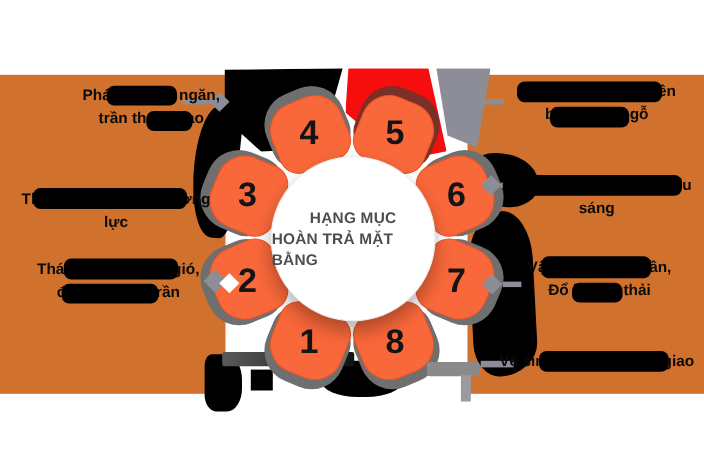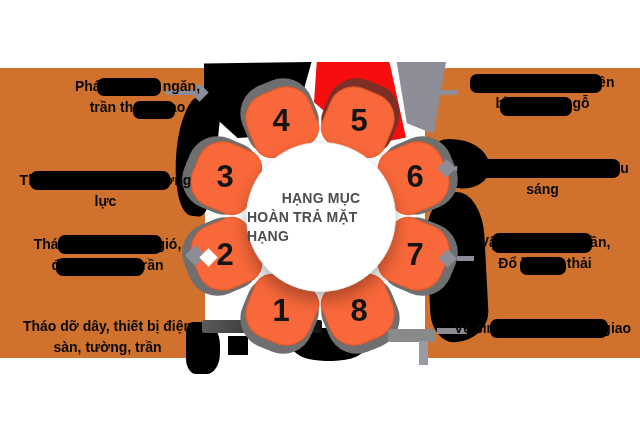--- a/index.html
+++ b/index.html
@@ -117,38 +117,34 @@
       <span class="face"></span>
       <span class="num">7</span>
     </div>
     <div class="petal" style="left:325.4px;top:279.2px;--a:157.5deg">
       <span class="rim"></span>
       <span class="face"></span>
       <span class="num">8</span>
     </div>
     <div id="hub">
       <span>HẠNG MỤC</span>
-      <span>HOÀN TRẢ MẶT HẠNG</span>
+      <span>HOÀN TRẢ MẶT BẰNG</span>
     </div>
   </div>
 
   <div class="lbl" style="left:40px;top:76px;width:195px;">
     <div>Phá dỡ vách ngăn,</div>
     <div>trần thạch cao</div>
   </div>
   <div class="lbl" style="left:8px;top:170px;width:195px;">
     <div>Tháo bỏ vách kính cường lực</div>
   </div>
   <div class="lbl" style="left:15px;top:234px;width:185px;">
     <div>Tháo dỡ hệ thống gió,</div>
     <div>điều hòa âm trần</div>
-  </div>
-  <div class="lbl" style="left:10px;top:316px;width:195px;">
-    <div>Tháo dỡ dây, thiết bị điện</div>
-    <div>sàn, tường, trần</div>
   </div>
   <div class="lbl" style="left:445px;top:72px;width:195px;">
     <div>Lấp các lỗ khoan trên</div>
     <div>bề mặt sàn gỗ</div>
   </div>
   <div class="lbl" style="left:445px;top:158px;width:195px;">
     <div>Lắp đặt lại hệ thống chiếu sáng</div>
   </div>
   <div class="lbl" style="left:455px;top:232px;width:180px;">
     <div>Vận chuyển xà bần,</div>

